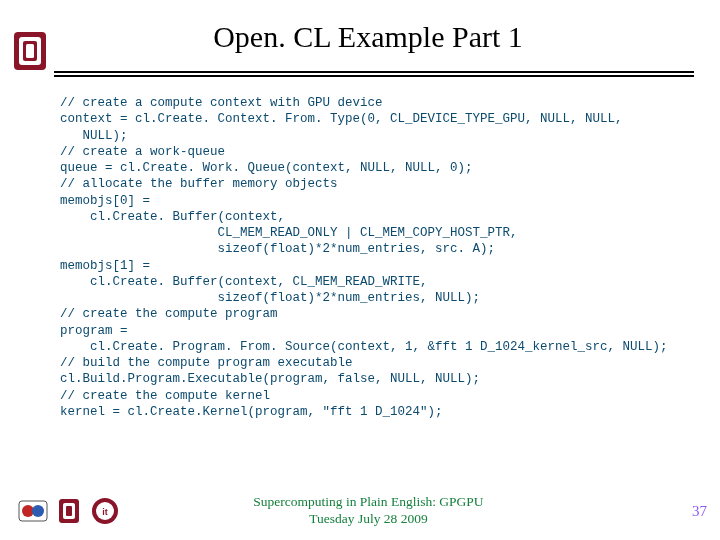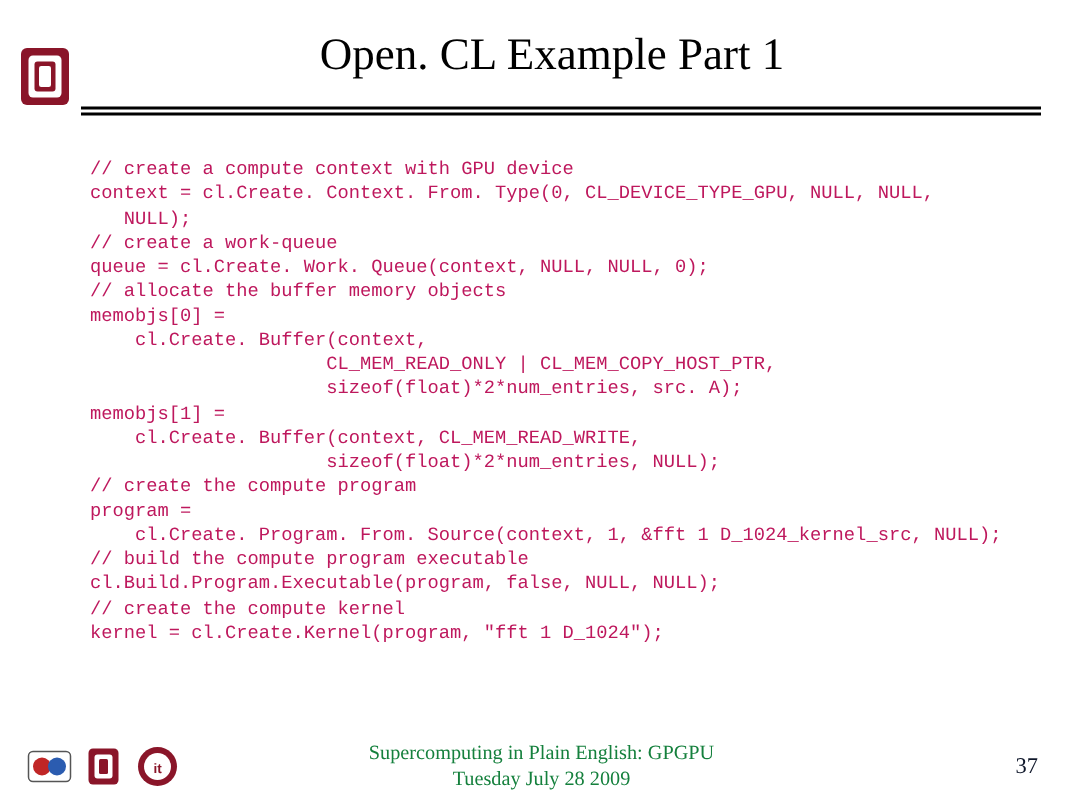--- a/index.html
+++ b/index.html
@@ -44,49 +44,49 @@
     border-top: 2px solid #000;
     margin: 1px 0 0 0;
     width: 640px;
     margin-left: -6px;
   }
   .code {
     font-family: "Courier New", Courier, monospace;
     font-size: 12.5px;
     line-height: 1.3;
     white-space: pre;
-    color: #be185d;
-    margin-top: 28px;
+    color: #0c4a6e;
+    margin-top: 18px;
   }
   .footer {
     position: absolute;
     bottom: 12px;
     left: 0;
     width: 720px;
     display: flex;
     align-items: center;
     justify-content: space-between;
-    padding: 0 28px 0 18px;
+    padding: 0 13px 0 18px;
   }
   .footer-logos {
     display: flex;
     gap: 6px;
     align-items: center;
   }
   .footer-text {
     text-align: center;
     font-size: 13.5px;
     color: #15803d;
     line-height: 1.25;
     flex: 1;
     margin-left: -60px;
   }
   .slidenum {
     font-size: 15px;
-    color: #0f172a;
+    color: #8b5cf6;
     width: 30px;
     text-align: right;
   }
   .mini-logo {
     width: 30px;
     height: 30px;
     display: inline-block;
   }
 </style>
 </head>

